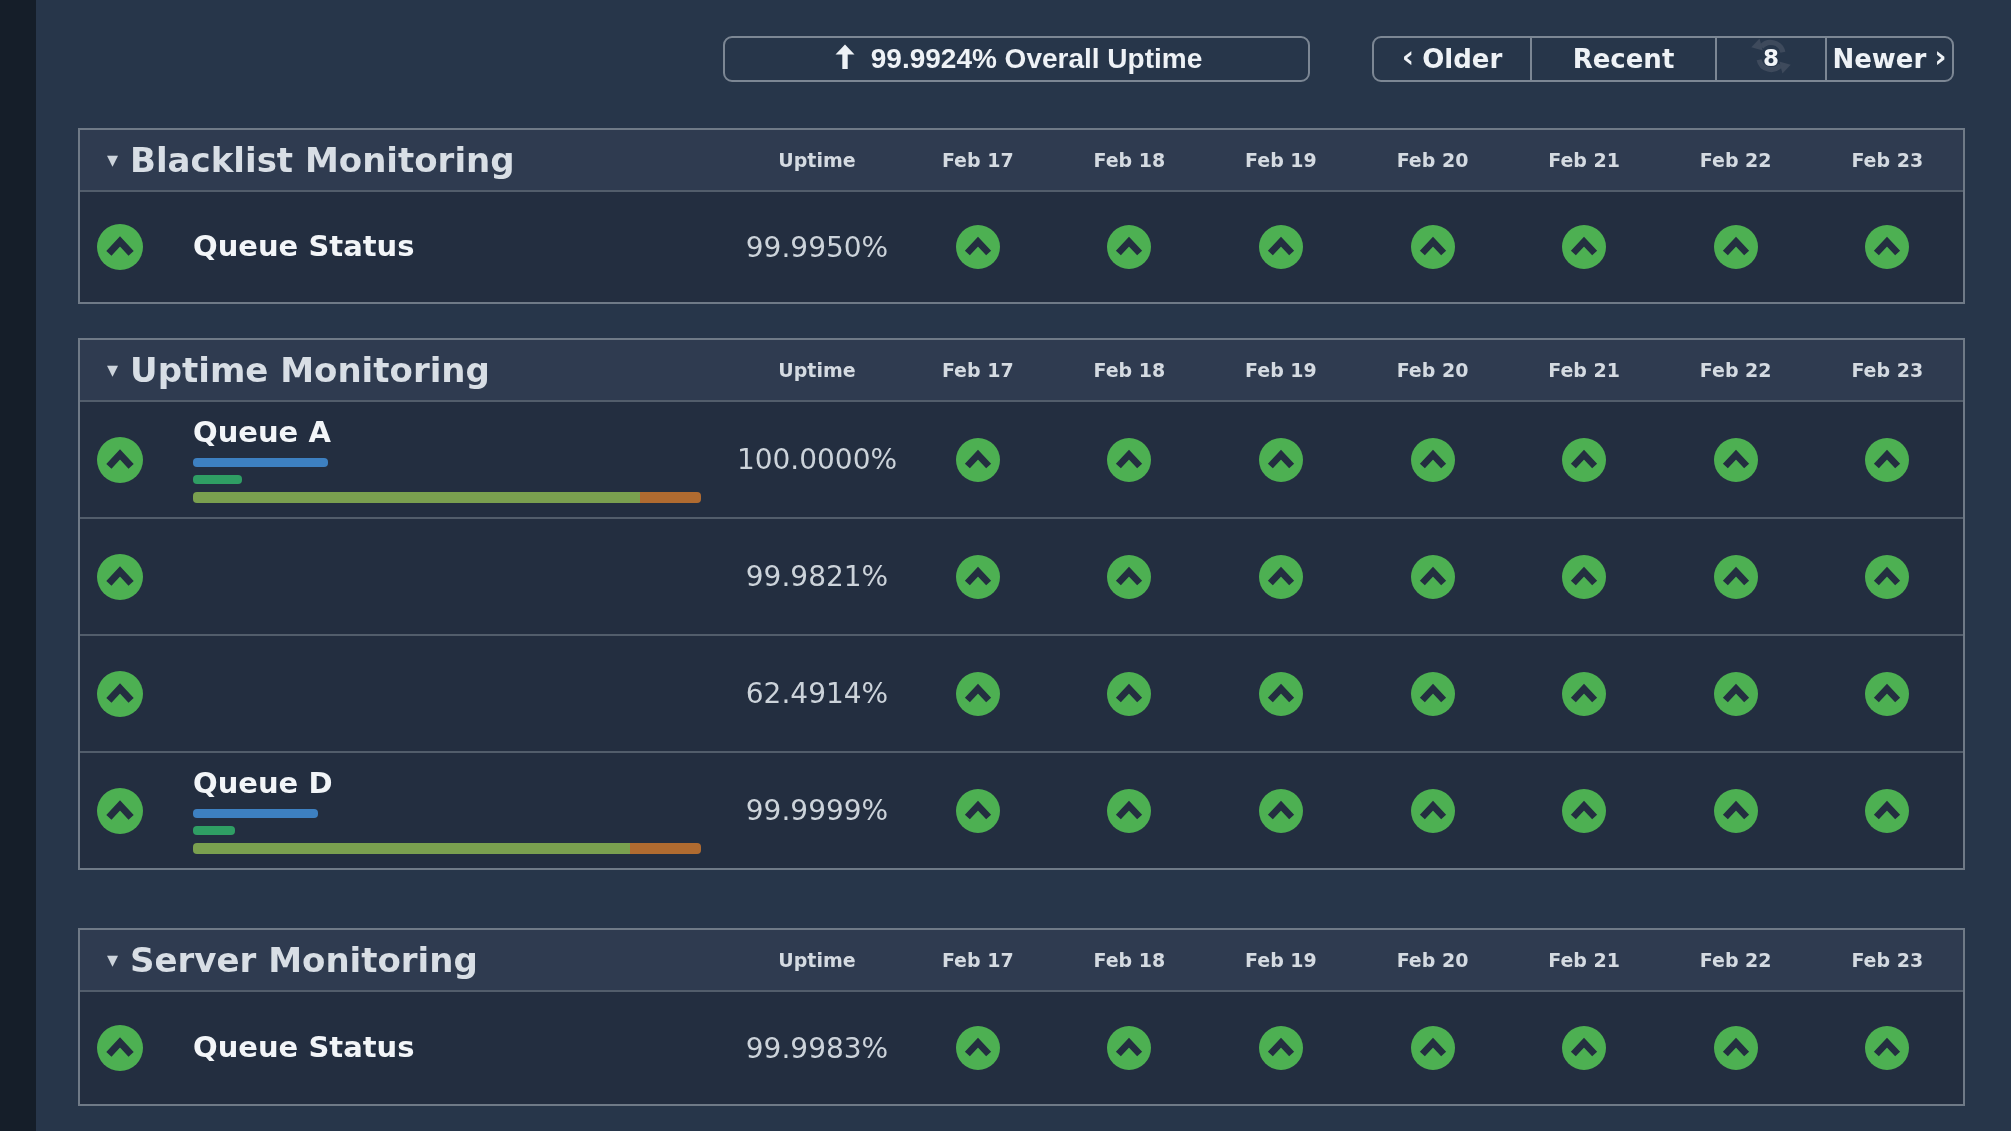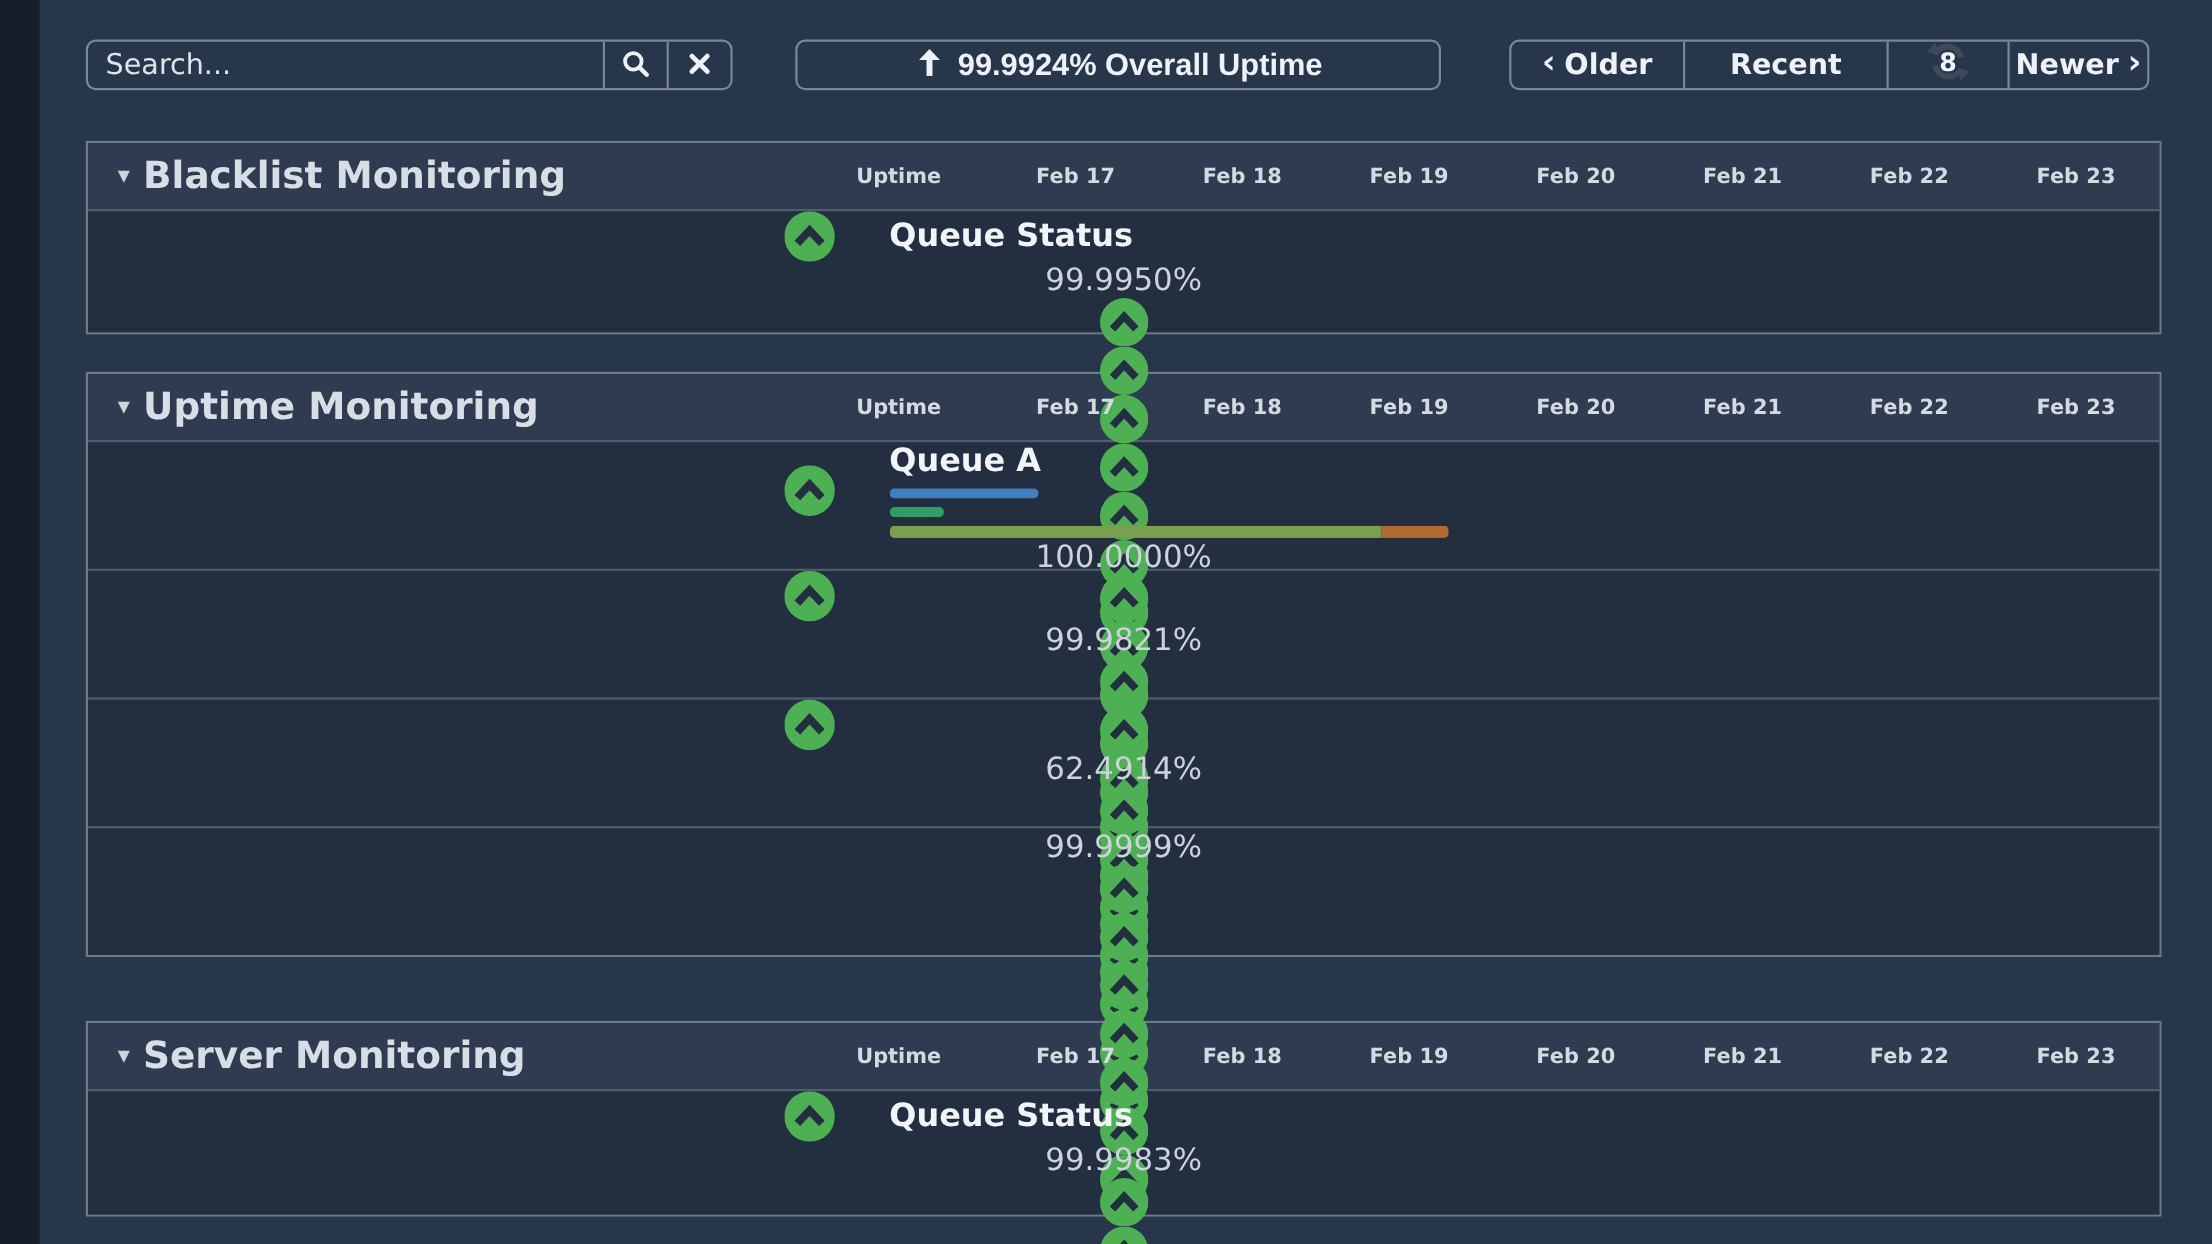--- a/index.html
+++ b/index.html
@@ -35,21 +35,21 @@
   .chev{font-size:30px;font-weight:bold;line-height:1;position:relative;top:-2px;}
   .refresh-count{position:absolute;left:0;right:0;top:50%;transform:translateY(-54%);
     text-align:center;color:#f2f5f8;font-size:23px;font-weight:bold;}
 
   
   .panel{border:2px solid #6f7a87;background:#232e40;}
   .panel.s0{margin-top:46px;}
   .panel.s1{margin-top:34px;}
   .panel.s2{margin-top:58px;}
   .panel-header{height:60px;background:#2f3b50;display:flex;align-items:center;}
-  .prow{display:flex;align-items:center;border-top:2px solid #525d6b;background:#232e40;flex-direction:column;}
+  .prow{display:flex;align-items:center;border-top:2px solid #525d6b;background:#232e40;}
   .s0 .prow{height:110px;}
   .s1 .prow{height:115px;}
   .s2 .prow{height:112px;}
 
   .cell{box-sizing:border-box;}
   .c-name{width:652px;display:flex;align-items:center;}
   .c-up{width:170px;text-align:center;}
   .c-day{flex:1;text-align:center;}
 
   .head-name{padding-left:27px;display:flex;align-items:center;gap:12px;}
@@ -72,38 +72,20 @@
 </style>
 </head>
 <body>
 
 <div id="app">
   <div id="left-strip"></div>
   <div id="content">
 
     <div class="topbar">
 
-      <div class="search-group">
-        <input type="text" placeholder="Search..." style="">
-        <button class="seg-btn">
-          <span>
-            <svg width="30" height="30" viewBox="0 0 24 24" fill="none">
-              <circle cx="10.2" cy="10.2" r="6" stroke="#eef2f6" stroke-width="2.8"></circle>
-              <path d="M14.6 14.6 L20 20" stroke="#eef2f6" stroke-width="3.2" stroke-linecap="round"></path>
-            </svg>
-          </span>
-        </button>
-        <button class="seg-btn">
-          <span>
-            <svg width="24" height="24" viewBox="0 0 24 24" fill="none">
-              <path d="M5 5 L19 19 M19 5 L5 19" stroke="#eef2f6" stroke-width="4.4" stroke-linecap="round"></path>
-            </svg>
-          </span>
-        </button>
-      </div>
 
       <button class="overall-btn">
         <span>
           <svg width="28" height="30" viewBox="0 0 28 30" fill="none">
             <path d="M14 28 V11" stroke="#eef2f6" stroke-width="5.4"></path>
             <path d="M4.5 13.5 L14 3.5 L23.5 13.5 Z" fill="#eef2f6"></path>
           </svg>
         </span>
         <span>99.9924% Overall Uptime</span>
       </button>
@@ -386,20 +368,39 @@
                 </svg>
               </span></div>
             <div class="cell c-day"><span class="day-ico">
                 <svg width="44" height="44" viewBox="0 0 24 24">
                   <circle cx="12" cy="12" r="12" fill="#4db052"></circle>
                   <path d="M6.2 15.3 L12 9.1 L17.8 15.3" fill="none" stroke="#232e40" stroke-width="3.7"></path>
                 </svg>
               </span></div>
           </div>
           <div class="prow">
+            <div class="cell c-name">
+              <span class="row-status">
+                <svg width="46" height="46" viewBox="0 0 24 24">
+                  <circle cx="12" cy="12" r="12" fill="#4db052"></circle>
+                  <path d="M6.2 15.3 L12 9.1 L17.8 15.3" fill="none" stroke="#232e40" stroke-width="3.7"></path>
+                </svg>
+              </span>
+              <div class="name-block">
+                <div class="qname">Queue D</div>
+                <div class="bars">
+                  <div class="bar bar-blue" style="width: 125px; background: rgb(61, 128, 193);"></div>
+                  <div class="bar bar-green" style="width: 42px; background: rgb(47, 158, 100);"></div>
+                  <div class="bar-track" style="width: 508px;">
+                    <div class="ok" style="width: 86%; background: rgb(122, 160, 79);"></div>
+                    <div class="warn" style="background: rgb(176, 107, 48);"></div>
+                  </div>
+                </div>
+              </div>
+            </div>
             <div class="cell c-up"><span class="up-val">99.9999%</span></div>
             <div class="cell c-day"><span class="day-ico">
                 <svg width="44" height="44" viewBox="0 0 24 24">
                   <circle cx="12" cy="12" r="12" fill="#4db052"></circle>
                   <path d="M6.2 15.3 L12 9.1 L17.8 15.3" fill="none" stroke="#232e40" stroke-width="3.7"></path>
                 </svg>
               </span></div>
             <div class="cell c-day"><span class="day-ico">
                 <svg width="44" height="44" viewBox="0 0 24 24">
                   <circle cx="12" cy="12" r="12" fill="#4db052"></circle>

